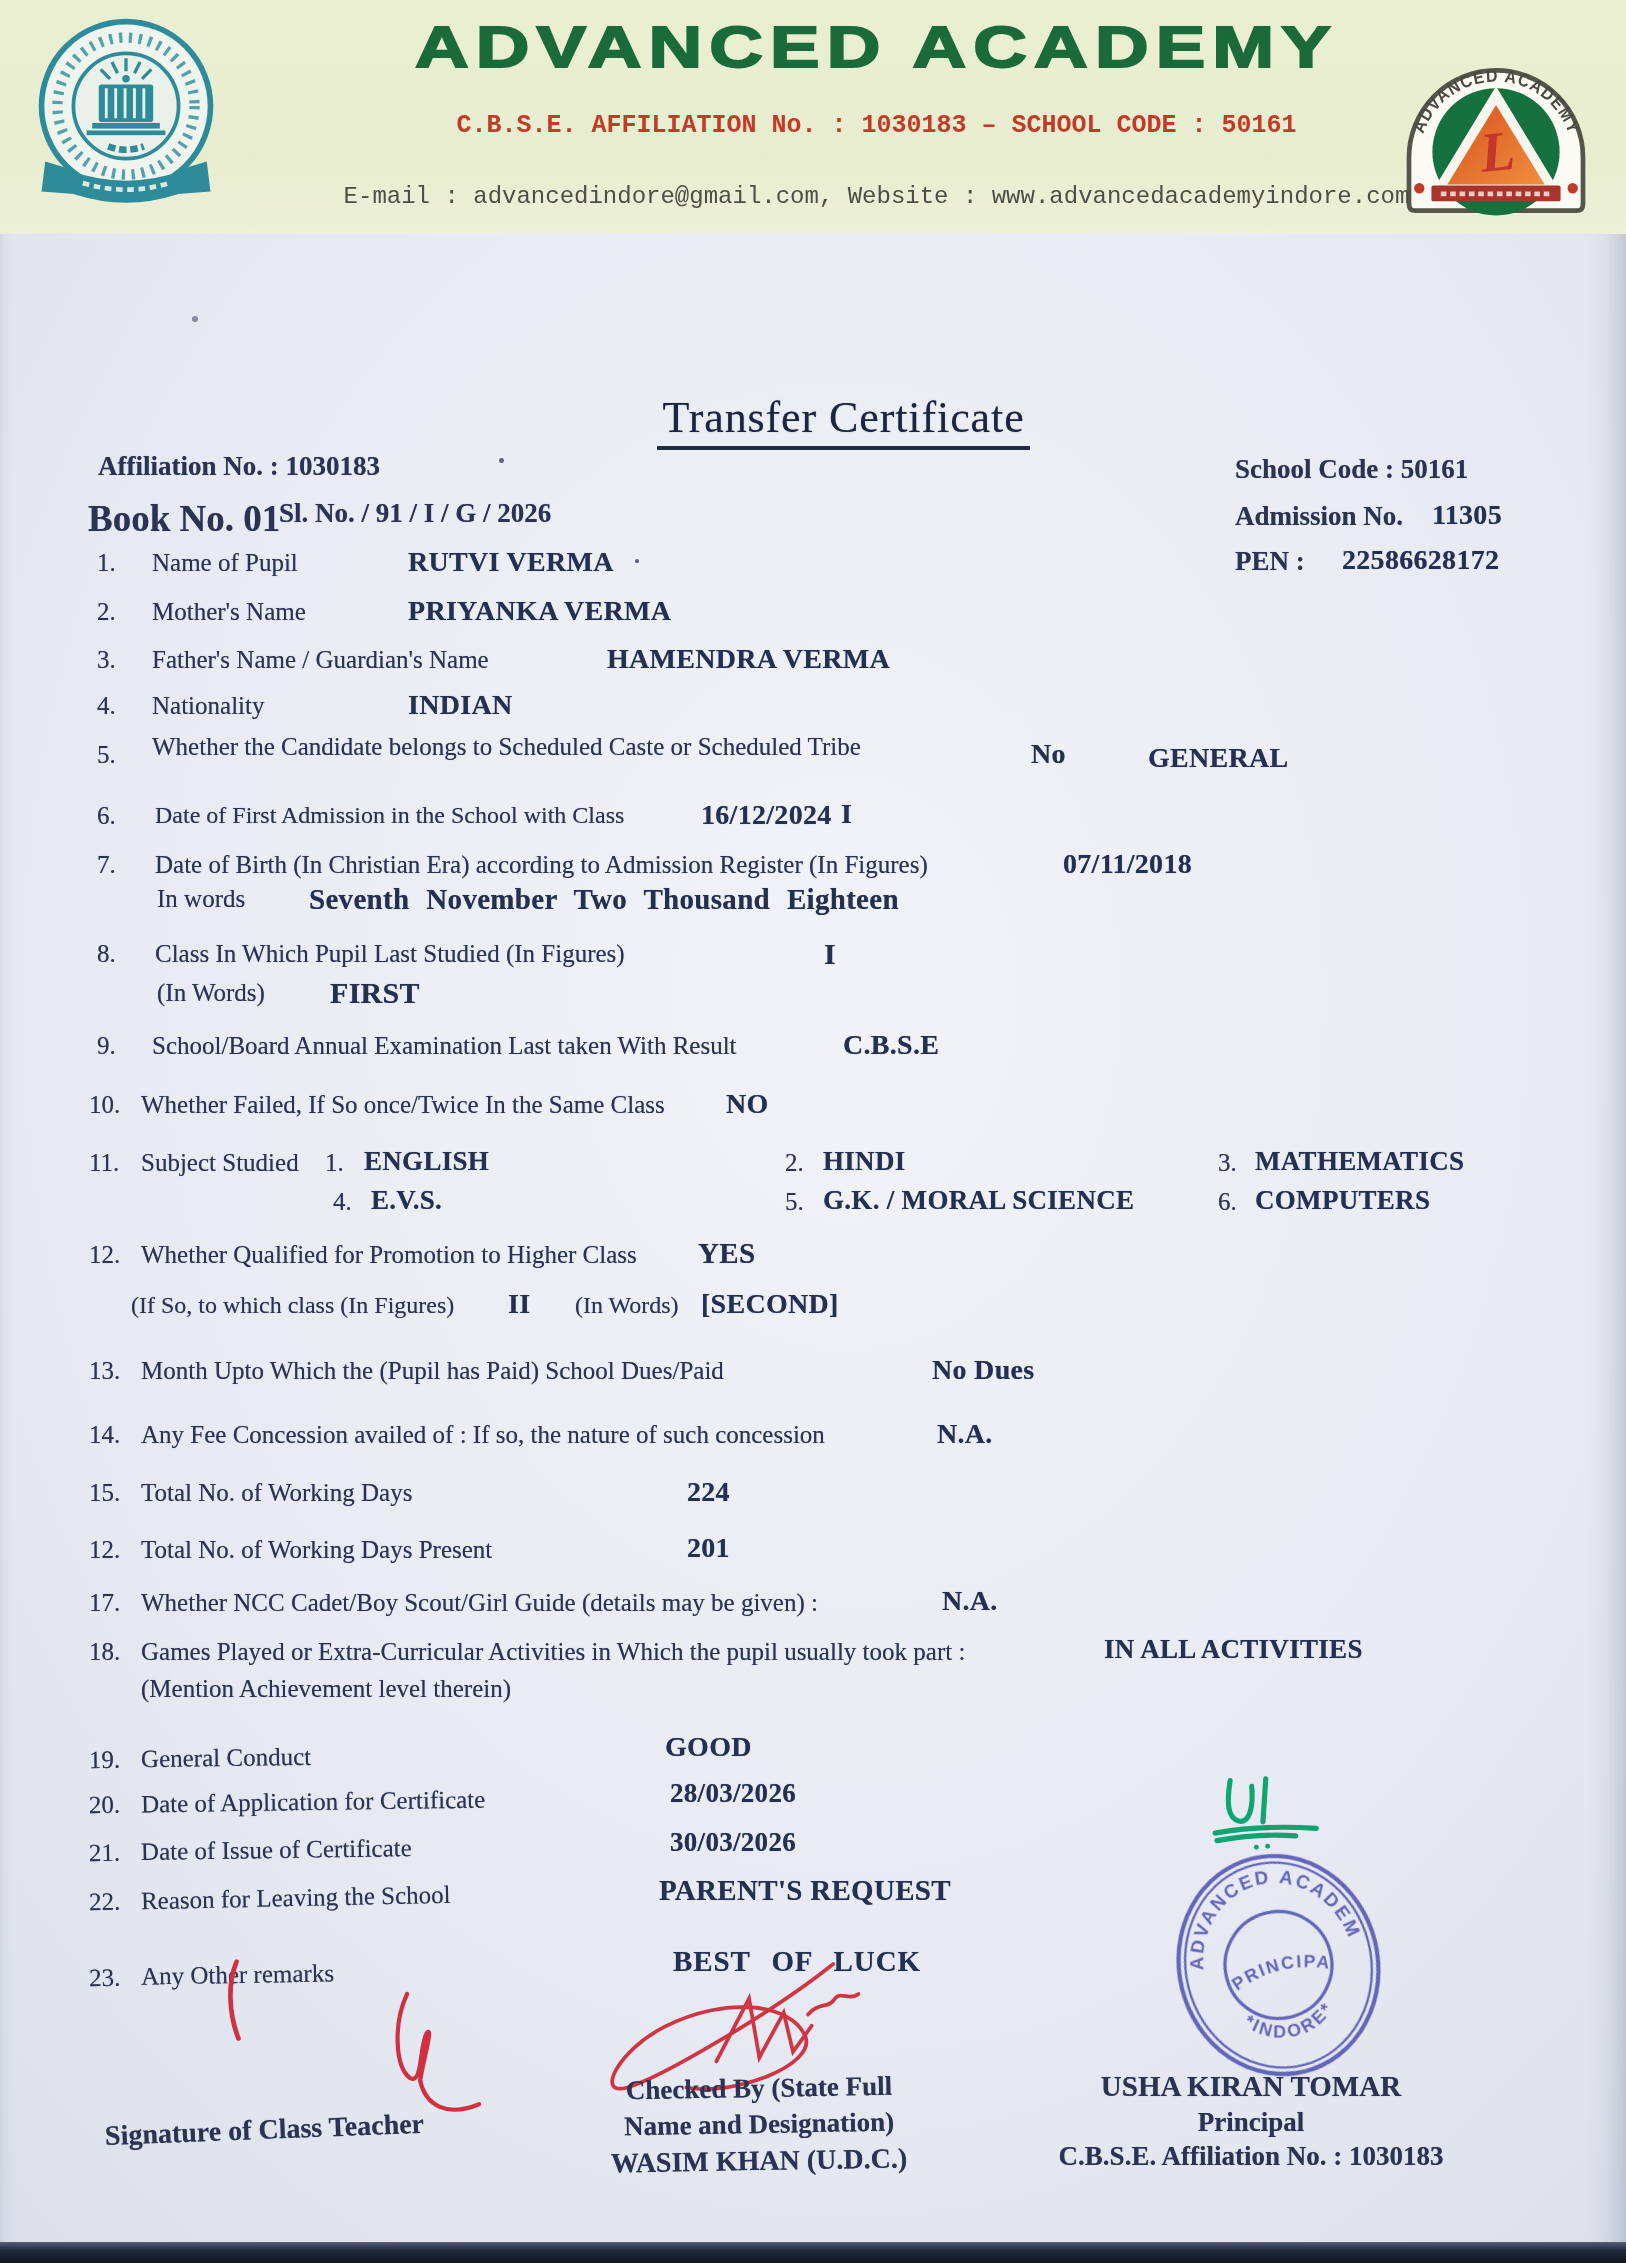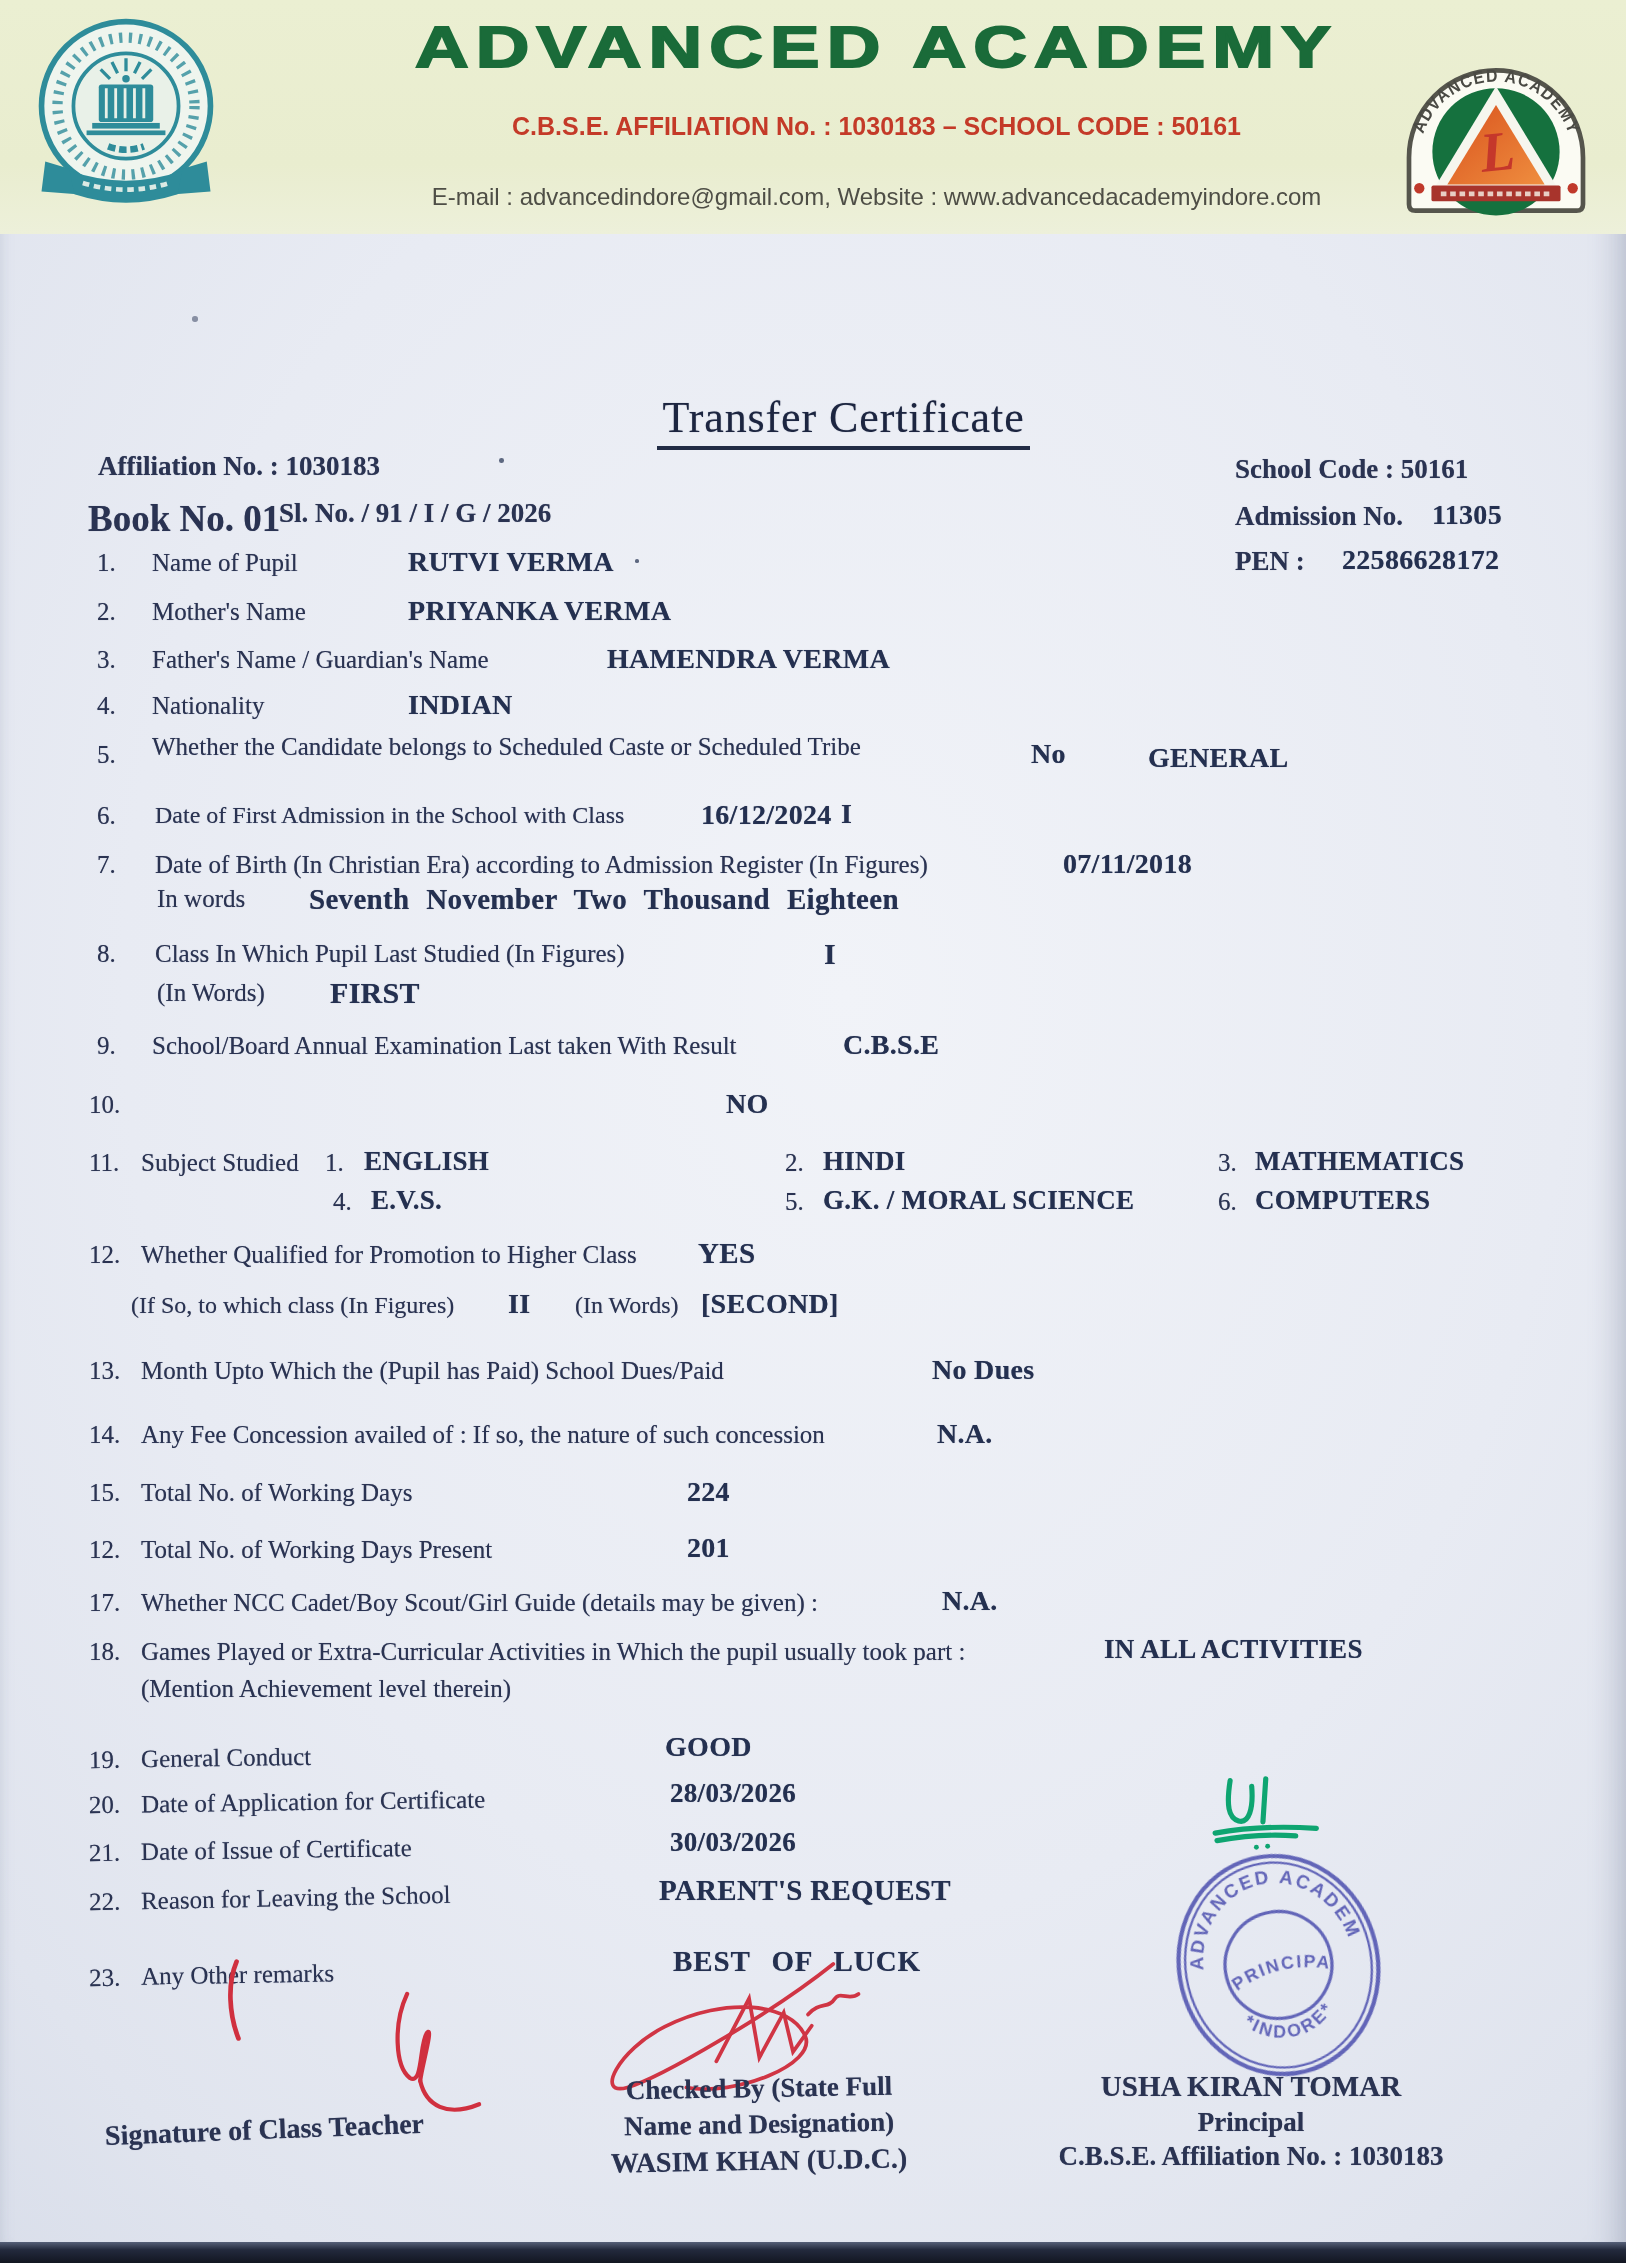--- a/index.html
+++ b/index.html
@@ -6,21 +6,21 @@
   #page{position:relative;width:1626px;height:2264px;overflow:hidden;
         font-family:"Liberation Serif","DejaVu Serif",serif;
         background:radial-gradient(1312px 1686px at 52% 44%, #f1f3f8 0%, #e8ebf3 55%, #e0e4ee 85%, #d9deea 100%);
         box-shadow:inset -15px 0 24px rgba(110,120,145,.22), inset 0 -7.5px 15px rgba(110,120,145,.18);}
   .t{position:absolute;white-space:nowrap;color:#2a3352;font-size:25px;line-height:1.2;
      text-shadow:0 0 0.7px rgba(42,51,82,.55);}
   .b{font-weight:bold;}
   .val{position:absolute;white-space:nowrap;font-weight:bold;font-size:28px;color:#243050;
        letter-spacing:0.3px;text-shadow:0 0 0.7px rgba(36,48,80,.6);}
   .ctr{text-align:center;white-space:normal;}
-  .sans{font-family:Liberation Sans, sans-serif;text-shadow:none;}
+  .sans{font-family:Liberation Mono, monospace;text-shadow:none;}
   #band{position:absolute;left:0;top:0;width:1626px;height:234px;
         background:linear-gradient(180deg,#ebefd2 0%,#e9edcf 70%,#edf0da 100%);}
   #schoolName{position:absolute;left:272px;top:13px;width:1209px;text-align:center;
         font-family:"Liberation Sans","DejaVu Sans",sans-serif;font-weight:bold;font-size:58px;
         color:#1a6b39;letter-spacing:5.6px;transform:scaleX(1.28);-webkit-text-stroke:1.9px #1a6b39;}
   #titleWrap{position:absolute;left:525px;top:392px;width:637px;text-align:center;}
   #titleWrap span{display:inline-block;font-weight:normal;font-size:44px;color:#1c2540;
         border-bottom:4.7px solid #222c45;padding:0 5.6px 2.8px 5.6px;letter-spacing:0.9px;
         text-shadow:0 0 0.9px rgba(28,37,64,.5);}
   #bottomStrip{position:absolute;left:0;bottom:0;width:1626px;height:22.5px;
@@ -129,20 +129,21 @@
   <div class="t" style="left:155px;top:939px">Class In Which Pupil Last Studied (In Figures)</div>
   <div class="val" style="left:824px;top:937px;font-size:30px">I</div>
   <div class="t" style="left:157px;top:978px">(In Words)</div>
   <div class="val" style="left:330px;top:976px;font-size:30px">FIRST</div>
 
   <div class="t" style="left:97px;top:1031px">9.</div>
   <div class="t" style="left:152px;top:1031px">School/Board Annual Examination Last taken With Result</div>
   <div class="val" style="left:843px;top:1029px">C.B.S.E</div>
 
   <div class="t" style="left:89px;top:1090px">10.</div>
+  <div class="t" style="left:141px;top:1090px">Whether Failed, If So once/Twice In the Same Class</div>
   <div class="val" style="left:726px;top:1088px">NO</div>
 
   <div class="t" style="left:89px;top:1148px">11.</div>
   <div class="t" style="left:141px;top:1148px">Subject Studied</div>
   <div class="t" style="left:325px;top:1148px">1.</div>
   <div class="val" style="left:364px;top:1146px;font-size:27px">ENGLISH</div>
   <div class="t" style="left:785px;top:1148px">2.</div>
   <div class="val" style="left:823px;top:1146px;font-size:27px">HINDI</div>
   <div class="t" style="left:1218px;top:1148px">3.</div>
   <div class="val" style="left:1255px;top:1146px;font-size:27px">MATHEMATICS</div>

